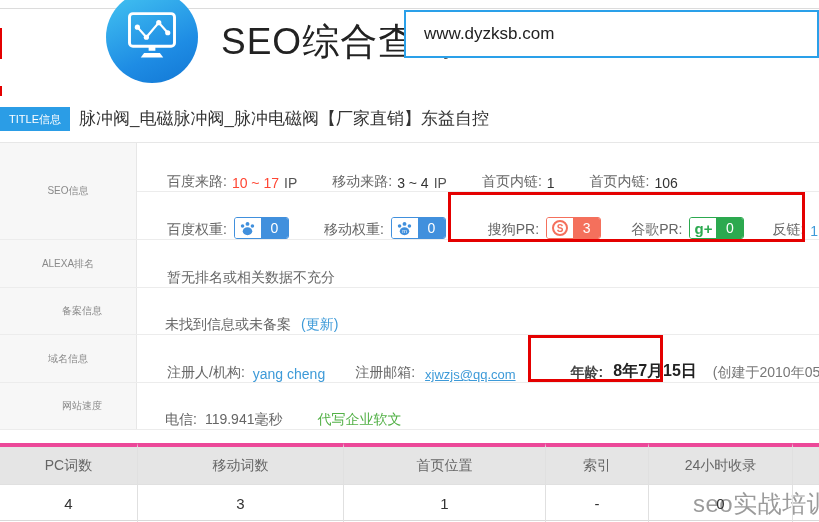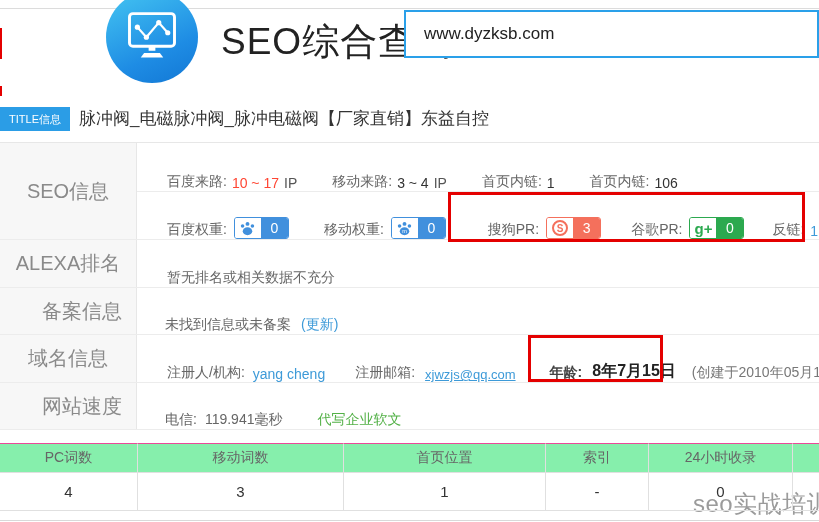--- a/index.html
+++ b/index.html
@@ -18,21 +18,21 @@
   .search-input { position:absolute; left:404px; top:10px; width:415px; height:48px;
           border:2px solid #2aa0e9; border-radius:0; font-size:17px; padding-left:18px; color:#222;
           outline:none; font-family:"Liberation Sans", sans-serif; background:#fff; }
 
   .title-badge { position:absolute; left:0; top:107px; width:70px; height:24px; background:#2b9de6;
           color:#fff; font-size:11px; display:flex; align-items:center; justify-content:center; }
   .title-text { position:absolute; left:79px; top:107px; height:24px; line-height:24px; font-size:17px; color:#333; white-space:nowrap; }
 
   .info-table { position:absolute; left:0; top:142px; width:819px; border-top:1px solid #e7e7e7; }
   .info-row { display:flex; border-bottom:1px solid #ececec; }
-  .info-label { width:137px; background:#f7f7f7; color:#8a8a8a; font-size:20px;
+  .info-label { width:137px; background:#f7f7f7; color:#8a8a8a; font-size:10px;
           display:flex; align-items:center; justify-content:center; border-right:1px solid #e7e7e7; }
   .info-content { flex:1; display:flex; align-items:flex-end; padding-left:30px;
           font-size:14px; color:#666; white-space:nowrap; overflow:hidden; }
   .h47 { height:47px; } .h46 { height:46px;padding-left:28px; }
   .sub-rows { flex:1; display:flex; flex-direction:column; }
   .sub-rows .info-content:first-child { border-bottom:1px solid #ececec; }
 
   .v-red { color:#ff4633; margin:0 5px; }
   .v-dark { color:#333; margin:0 5px; }
   .unit { color:#555; margin-right:0; }
@@ -45,32 +45,32 @@
   .pill .num { width:27px; color:#fff; display:flex; align-items:center; justify-content:center; font-size:14px; }
   .pill.blue  { border-color:#4190dd; } .pill.blue  .num { background:#4190dd; }
   .pill.red   { border-color:#f4705c; } .pill.red   .num { background:#f4705c; }
   .pill.green { border-color:#2ca94f; } .pill.green .num { background:#2ca94f; }
   .sogou-ic { width:16px; height:16px; border:2px solid #f4705c; border-radius:50%;
           color:#f4705c; font-size:10px; font-weight:bold; display:flex; align-items:center; justify-content:center; }
   .gplus { color:#2ca94f; font-weight:bold; font-size:15px; }
 
   .link-blue { color:#3d9ad8; cursor:pointer; }
   .email-link { color:#3d9ad8; font-size:13px; text-decoration:underline; cursor:pointer; }
-  .age-label { color:#444; font-weight:bold; }
+  .age-label { color:#444; font-weight:bold;margin-left:21px; }
   .age-value { color:#222; font-weight:bold; font-size:16px; margin-left:10px; }
   .created { color:#777; margin-left:16px; }
   .ad-green { color:#53b147; cursor:pointer; }
 
   .ann { position:absolute; border:3px solid #e40000; background:transparent; z-index:2; }
   .ann1 { left:448px; top:192px; width:357px; height:50px; }
   .ann2 { left:528px; top:335px; width:135px; height:47px; }
 
   .kw { position:absolute; left:0; top:443px; width:819px; display:grid;
         grid-template-columns:137px 206px 202px 103px 144px 1fr; }
-  .kw-h { height:30px; background:#86efac; border-top:1px solid #ec4899; border-bottom:1px solid #e0e0e0;
+  .kw-h { height:42px; background:#e5e5e5; border-top:4px solid #ec4899; border-bottom:1px solid #e0e0e0;
         color:#666; font-size:14px; display:flex; align-items:center; justify-content:center; }
   .kw-v { height:38px; border-bottom:1px solid #e0e0e0; color:#333; font-size:15px;
         display:flex; align-items:center; justify-content:center; position:relative; z-index:4; }
   .bl { border-left:1px solid #e0e0e0; }
 
   .bottomline { position:absolute; left:0; top:520px; width:819px; height:1px; background:#d9d9d9; }
   .watermark { position:absolute; left:693px; top:488px; font-size:24px; color:#9b9b9b;
         z-index:3; white-space:nowrap; font-weight:500; letter-spacing:0.5px; }
 </style>
 </head>

